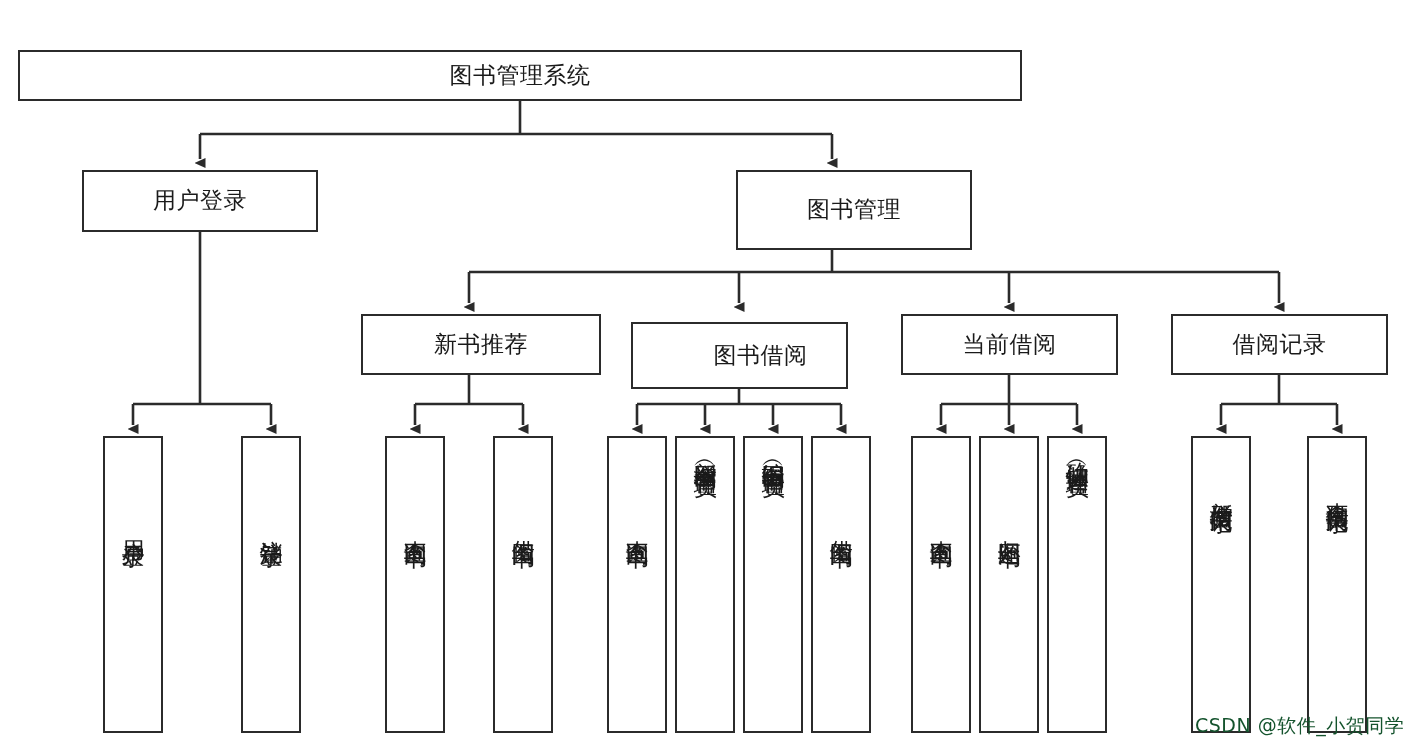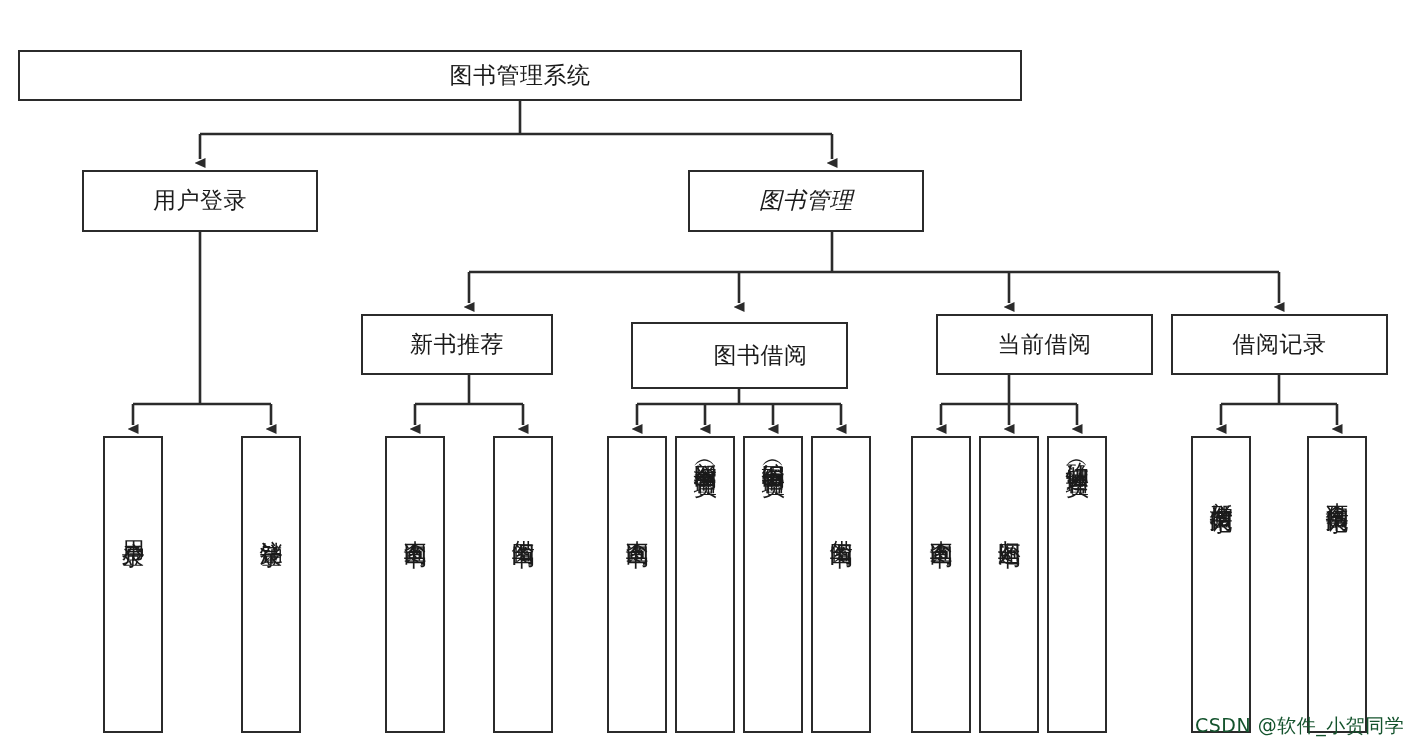--- a/index.html
+++ b/index.html
@@ -117,31 +117,31 @@
     </g>
   </svg>
 
   <div class="node node-h node-root" style="left:18px; top:15px; width:1004px; height:51px;margin-top:35px;">
     <span class="label">图书管理系统</span>
   </div>
 
   <div class="node node-h" style="left:82px; top:170px; width:236px; height:62px;">
     <span class="label">用户登录</span>
   </div>
-  <div class="node node-h" style="left:688px; top:170px; width:236px; height:62px;font-style:italic;">
+  <div class="node node-h" style="left:736px; top:170px; width:236px; height:80px;">
     <span class="label">图书管理</span>
   </div>
 
-  <div class="node node-h" style="left:361px; top:314px; width:192px; height:61px;">
+  <div class="node node-h" style="left:361px; top:314px; width:240px; height:61px;">
     <span class="label">新书推荐</span>
   </div>
   <div class="node node-h" style="left:631px; top:322px; width:217px; height:67px;padding-left:42px;">
     <span class="label">图书借阅</span>
   </div>
-  <div class="node node-h" style="left:901px; top:314px; width:217px; height:61px;margin-left:35px;">
+  <div class="node node-h" style="left:901px; top:314px; width:217px; height:61px;">
     <span class="label">当前借阅</span>
   </div>
   <div class="node node-h" style="left:1171px; top:314px; width:217px; height:61px;">
     <span class="label">借阅记录</span>
   </div>
 
   <div class="node node-v" style="left:103px; top:436px; width:60px; height:297px; padding-top:84px;">
     <span class="label">用户登录</span>
   </div>
   <div class="node node-v" style="left:241px; top:436px; width:60px; height:297px; padding-top:84px;">

